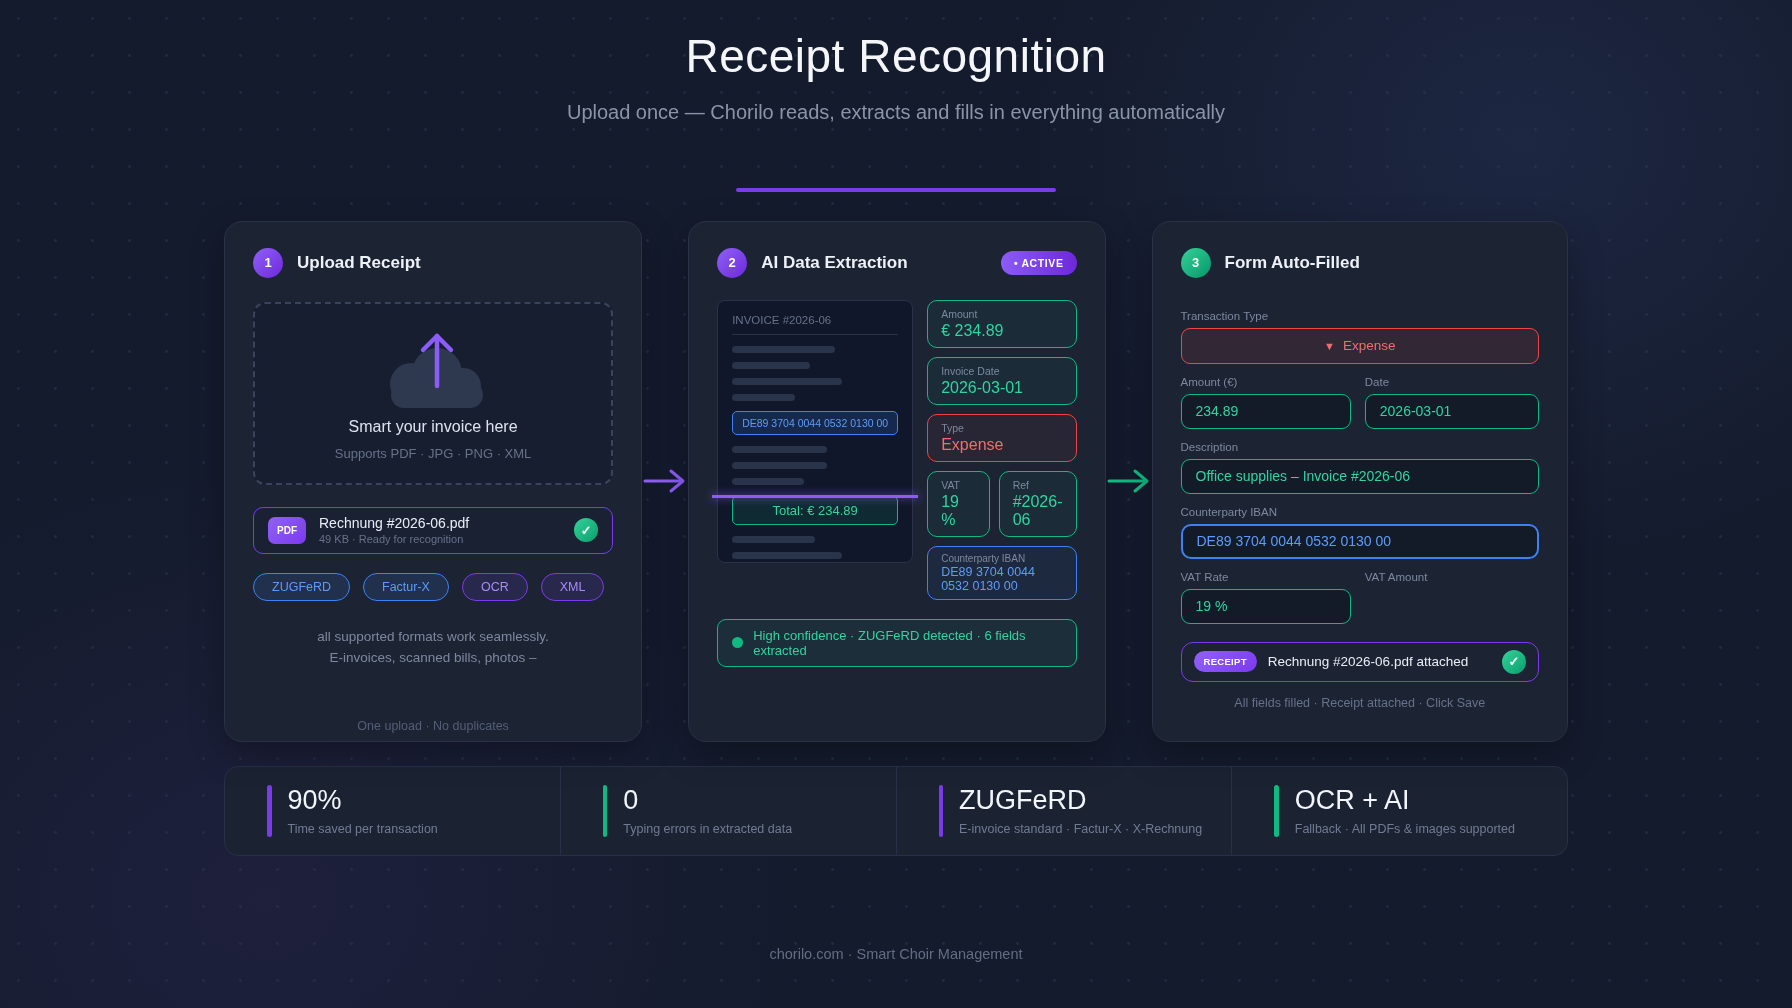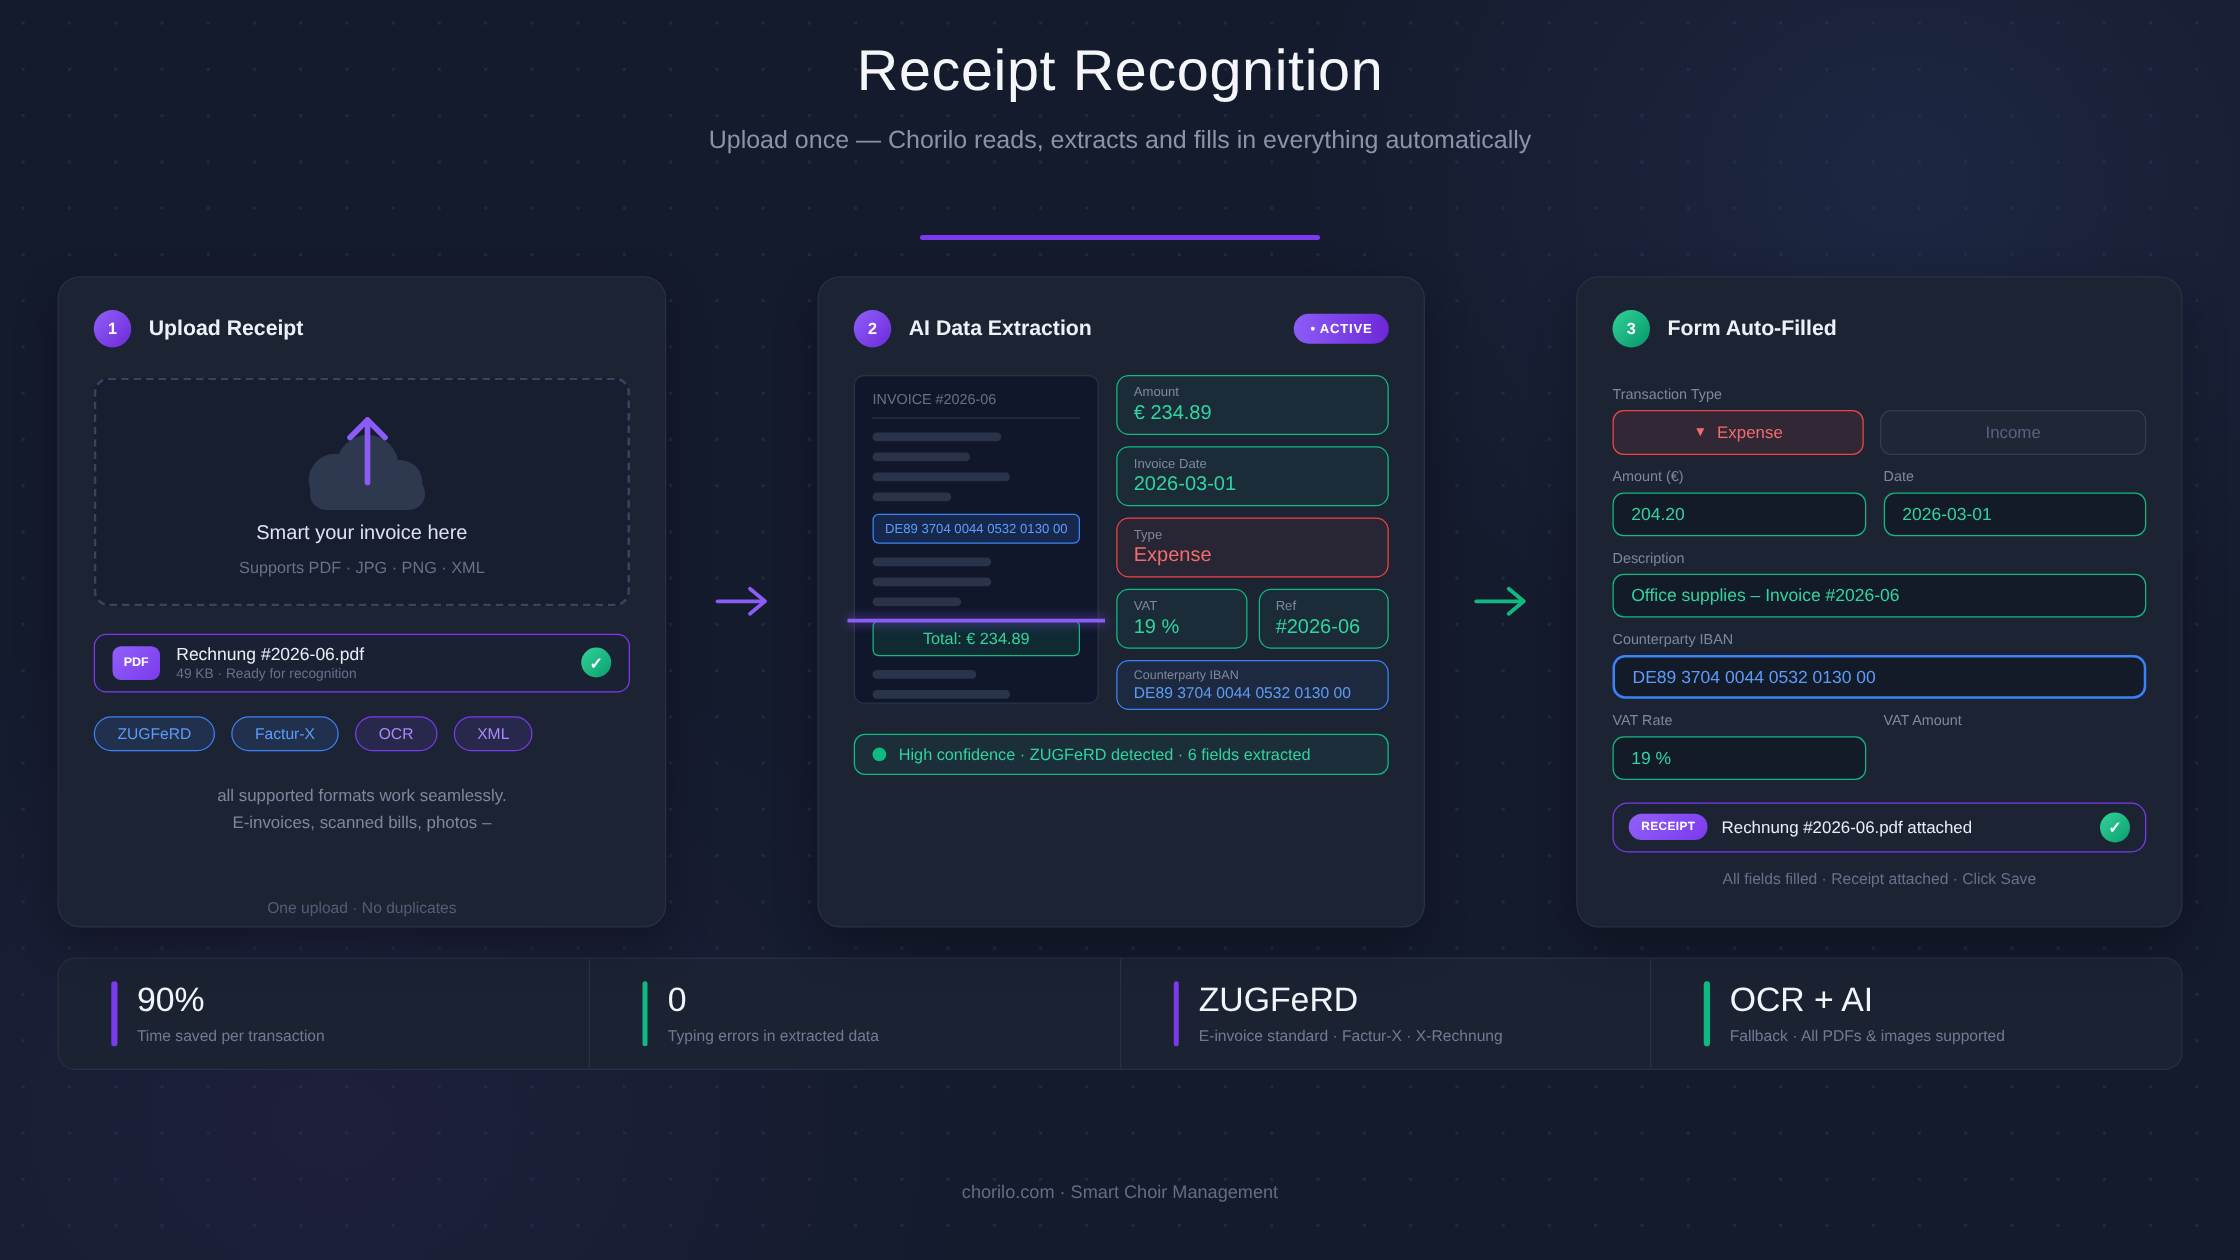--- a/index.html
+++ b/index.html
@@ -15,21 +15,21 @@
     position:absolute; inset:0;
     background-image:radial-gradient(rgba(120,140,190,0.13) 1.3px, transparent 1.5px);
     background-size:37px 37px;
     pointer-events:none;
   }
   .bg-blob1 { position:absolute; top:-280px; right:-220px; width:980px; height:840px; border-radius:50%;
     background:radial-gradient(closest-side, rgba(45,58,100,0.38), transparent); pointer-events:none; }
   .bg-blob2 { position:absolute; bottom:-320px; left:-260px; width:1050px; height:860px; border-radius:50%;
     background:radial-gradient(closest-side, rgba(52,42,92,0.32), transparent); pointer-events:none; }
 
-  .page { position:relative; width:1700px; margin:0 auto; }
+  .page { position:relative; width:1344px; margin:0 auto; }
 
   .header { padding-top:30px; text-align:center; }
   .page-title { font-size:46px; line-height:1.15; font-weight:500; color:#f4f6fa; letter-spacing:0.5px; }
   .page-subtitle { margin-top:18px; font-size:20px; color:#8a94a8; }
   .divider { width:320px; height:4px; border-radius:2px; background:#7c3aed; margin:64px auto 0; }
 
   .cards-row { margin-top:29px; display:flex; align-items:stretch; }
   .card {
     background:#1c2434; border:1px solid #283146; border-radius:18px;
     padding:26px 28px; height:521px; box-shadow:0 12px 34px rgba(0,0,0,0.28);
@@ -283,27 +283,26 @@
         <div class="step-circle step-green">3</div>
         <div class="card-title">Form Auto-Filled</div>
       </div>
 
       <div class="flabel" style="margin-top:32px">Transaction Type</div>
       <div class="type-row">
         <div class="btn-expense">
           <span class="tri">▼</span>
           <span>Expense</span>
         </div>
-        <div class="btn-income">Income</div>
       </div>
 
       <div class="grid2">
         <div class="fcol48">
           <div class="flabel">Amount (€)</div>
-          <div class="finput">204.20</div>
+          <div class="finput">234.89</div>
         </div>
         <div class="fcol52">
           <div class="flabel">Date</div>
           <div class="finput">2026-03-01</div>
         </div>
       </div>
 
       <div class="flabel">Description</div>
       <div class="finput">Office supplies – Invoice #2026-06</div>
 

